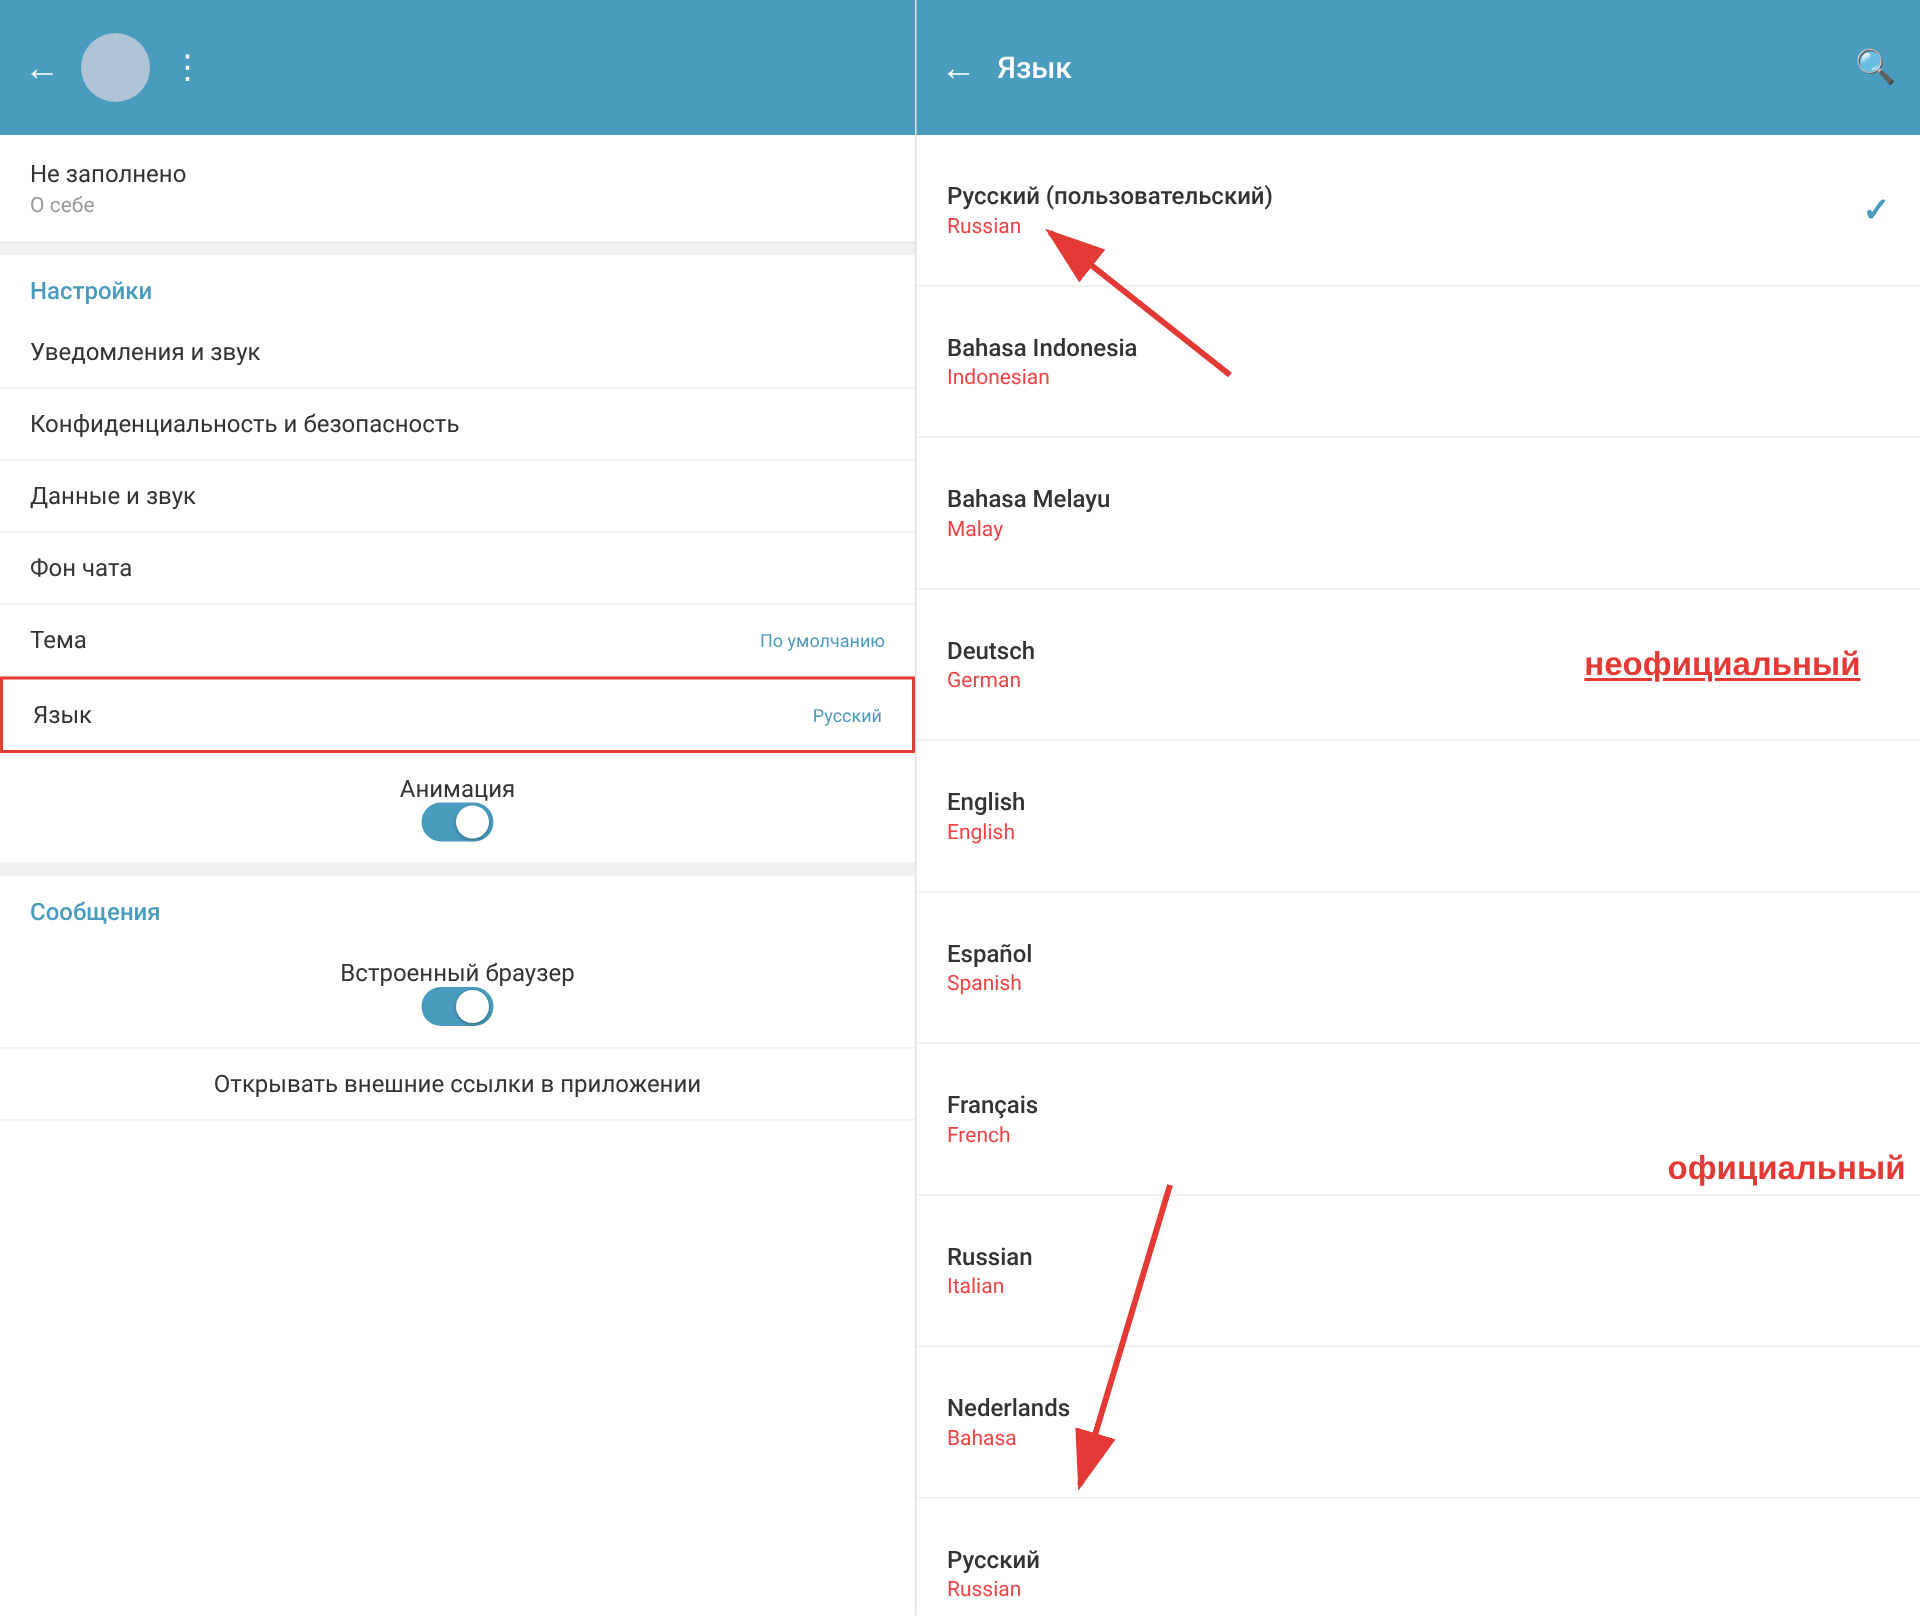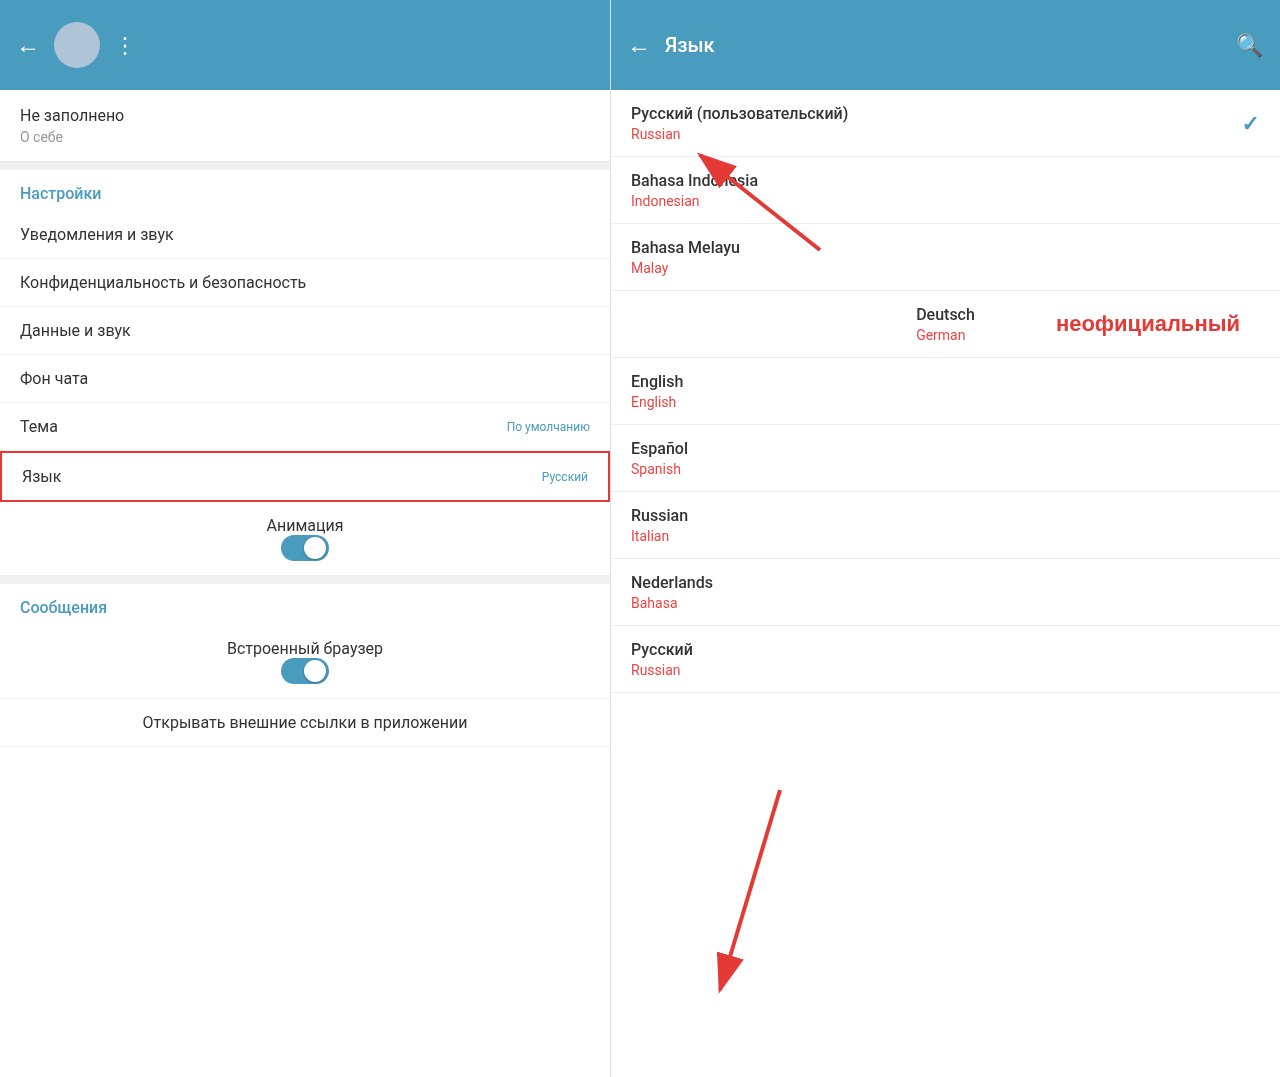--- a/index.html
+++ b/index.html
@@ -198,21 +198,21 @@
       font-size: 22px;
       cursor: pointer;
     }
 
     .lang-list {
       flex: 1;
       overflow-y: auto;
     }
 
     .lang-item {
-      padding: 14px 20px;
+      padding: 31px 20px;
       border-bottom: 1px solid #eeeeee;
       display: flex;
       align-items: center;
       justify-content: space-between;
       cursor: pointer;
       position: relative;
       gap: 32px;
     }
 
     .lang-item-text .lang-name {
@@ -237,20 +237,21 @@
     .annotation-unofficial {
       position: absolute;
       right: 40px;
       top: 50%;
       transform: translateY(-50%);
       color: #e53935;
       font-size: 22px;
       font-weight: 700;
       font-family: Arial, sans-serif;
       pointer-events: none;
+      text-decoration: underline;
     }
 
     .annotation-official {
       position: absolute;
       right: 10px;
       bottom: 4px;
       color: #e53935;
       font-size: 22px;
       font-weight: 700;
       font-family: Arial, sans-serif;
@@ -355,21 +356,21 @@
       </div>
     </div>
 
     <div class="lang-item">
       <div class="lang-item-text">
         <div class="lang-name">Bahasa Melayu</div>
         <div class="lang-sub">Malay</div>
       </div>
     </div>
 
-    <div class="lang-item" style="position:relative;justify-content:center;">
+    <div class="lang-item" style="position:relative;">
       <div class="lang-item-text">
         <div class="lang-name">Deutsch</div>
         <div class="lang-sub">German</div>
       </div>
       <span class="annotation-unofficial">неофициальный</span>
     </div>
 
     <div class="lang-item">
       <div class="lang-item-text">
         <div class="lang-name">English</div>
@@ -377,20 +378,27 @@
       </div>
     </div>
 
     <div class="lang-item">
       <div class="lang-item-text">
         <div class="lang-name">Español</div>
         <div class="lang-sub">Spanish</div>
       </div>
     </div>
 
+    <div class="lang-item" style="position:relative;">
+      <div class="lang-item-text">
+        <div class="lang-name">Français</div>
+        <div class="lang-sub">French</div>
+      </div>
+      <span class="annotation-official">официальный</span>
+    </div>
 
     <div class="lang-item">
       <div class="lang-item-text">
         <div class="lang-name">Russian</div>
         <div class="lang-sub">Italian</div>
       </div>
     </div>
 
     <div class="lang-item">
       <div class="lang-item-text">

